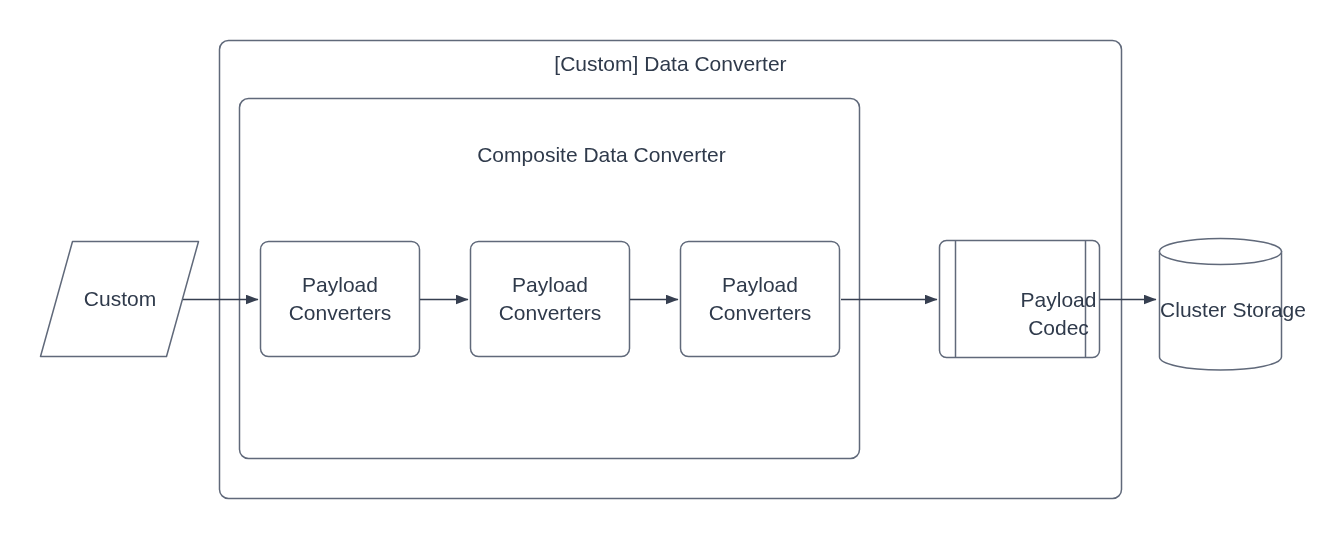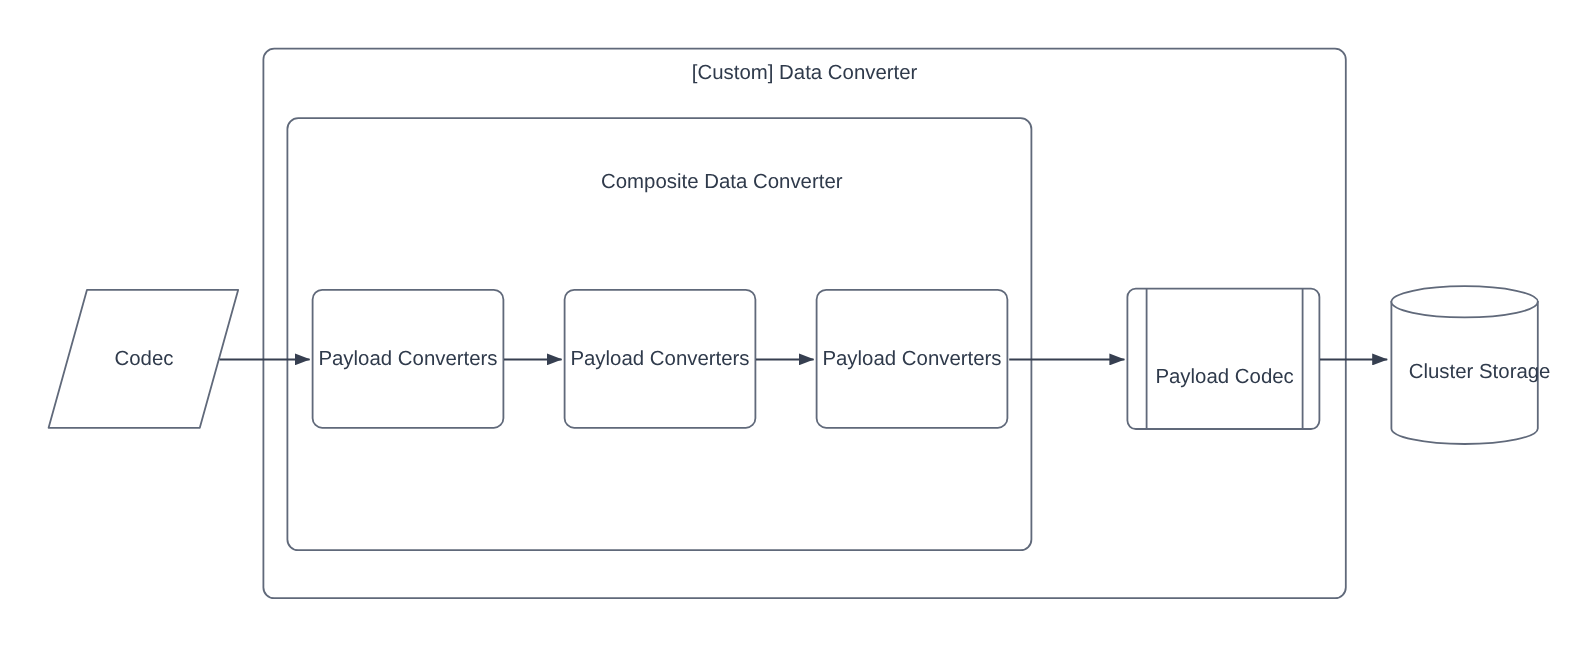--- a/index.html
+++ b/index.html
@@ -14,21 +14,21 @@
   .shape { fill:#ffffff; stroke:var(--stroke,#60697a); stroke-width:1.5; }
   .shape-line { fill:none; stroke:var(--stroke,#60697a); stroke-width:1.5; }
   .group-box { fill:#ffffff; stroke:var(--stroke,#60697a); stroke-width:1.5; }
   .arrow { stroke:var(--arrow,#363f50); stroke-width:1.7; fill:none; }
   .arrowhead { fill:var(--arrow,#363f50); }
   .lbl {
     position:absolute;
     display:flex; align-items:center; justify-content:center;
     text-align:center;
     color:var(--text,#2f3a4b);
-    font-size:17px; line-height:1.35;
+    font-size:21px; line-height:1.35;
     pointer-events:none;
   }
   .title { align-items:flex-start; }
 </style>
 </head>
 <body>
 
 <div class="canvas">
 
   <svg class="shapes" width="1320" height="540" viewBox="0 0 1320 540" xmlns="http://www.w3.org/2000/svg">
@@ -59,25 +59,25 @@
     <line class="arrow" x1="420" y1="299.5" x2="468" y2="299.5" marker-end="url(#ah)"></line>
     <line class="arrow" x1="630" y1="299.5" x2="678" y2="299.5" marker-end="url(#ah)"></line>
     <line class="arrow" x1="841" y1="299.5" x2="937" y2="299.5" marker-end="url(#ah)"></line>
     <line class="arrow" x1="1100" y1="299.5" x2="1156" y2="299.5" marker-end="url(#ah)"></line>
   </svg>
 
   <div class="lbl title" style="left:219px; top:50px; width:903px; height:26px;">[Custom] Data Converter</div>
 
   <div class="lbl title" style="left:239px; top:141px; width:725px; height:26px;">Composite Data Converter</div>
 
-  <div class="lbl" style="left:60px; top:241px; width:120px; height:116px;">Codec</div>
+  <div class="lbl" style="left:60px; top:241px; width:120px; height:116px;">Custom</div>
 
   <div class="lbl" style="left:260px; top:241px; width:160px; height:116px;">Payload Converters</div>
 
   <div class="lbl" style="left:470px; top:241px; width:160px; height:116px;">Payload Converters</div>
 
   <div class="lbl" style="left:680px; top:241px; width:160px; height:116px;">Payload Converters</div>
 
-  <div class="lbl" style="left:954px; top:240px; width:133px; height:148px;">Payload Codec</div>
+  <div class="lbl" style="left:992px; top:240px; width:133px; height:148px;">Payload Codec</div>
 
   <div class="lbl" style="left:1159px; top:254px; width:148px; height:112px;">Cluster Storage</div>
 
 </div>
 
 </body></html>

